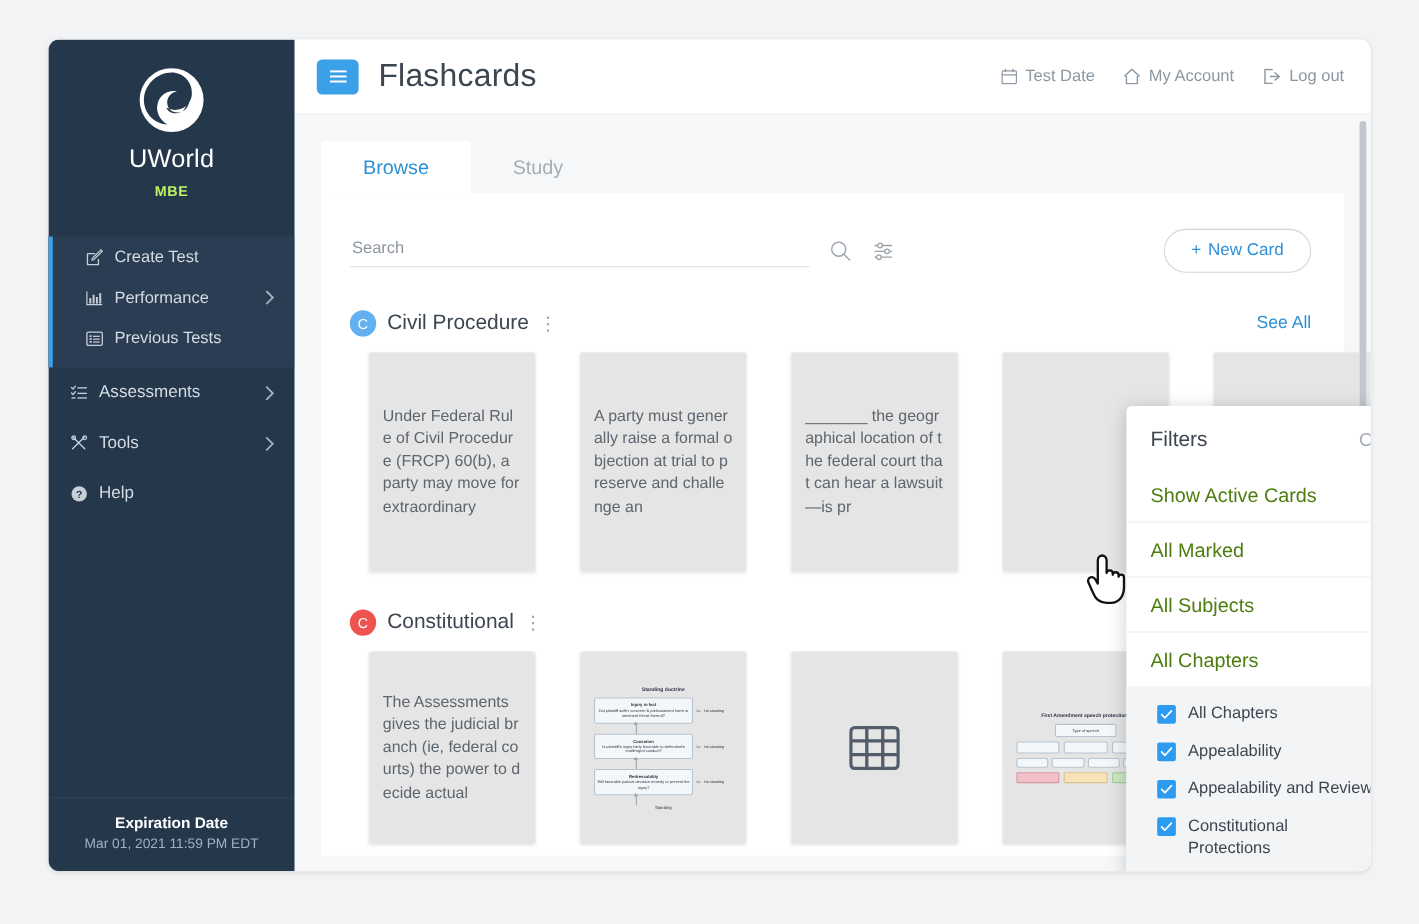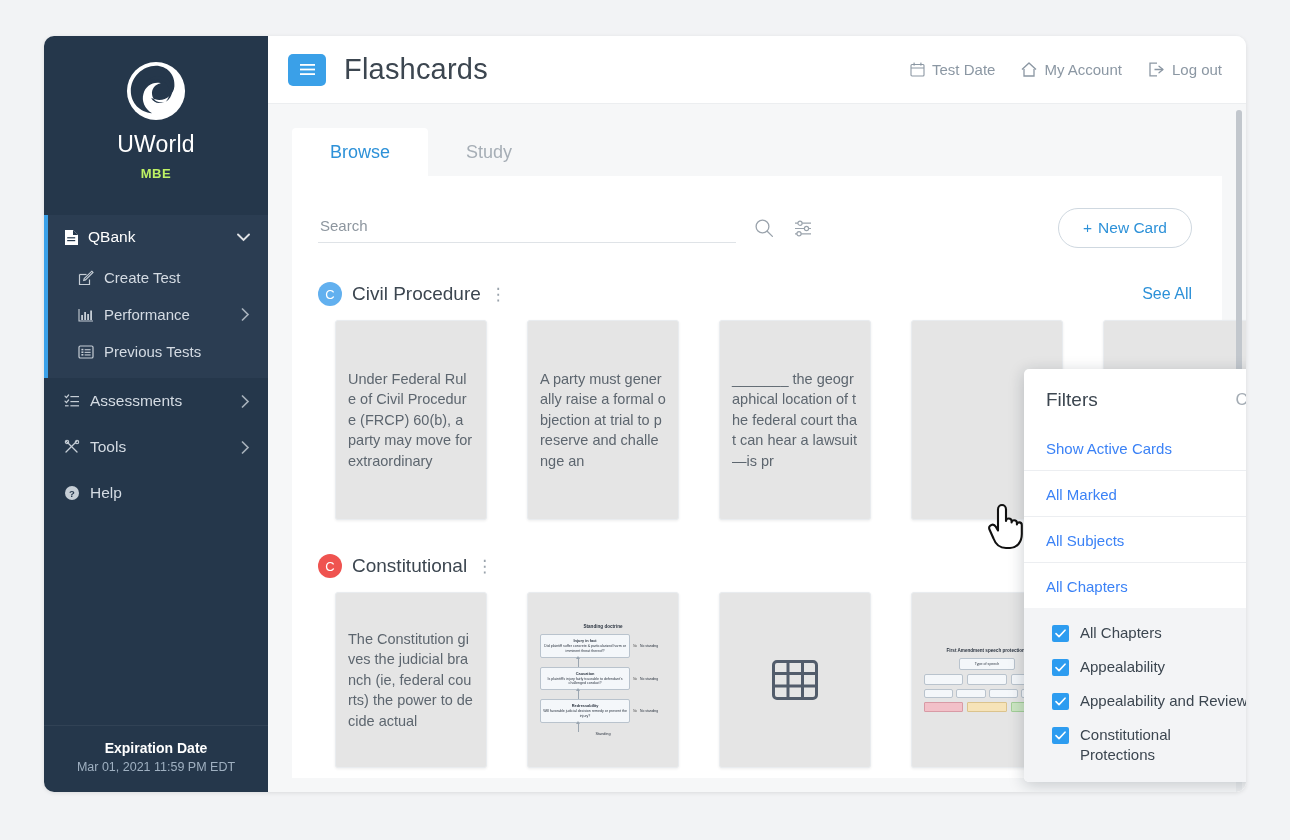--- a/index.html
+++ b/index.html
@@ -169,21 +169,21 @@
     box-shadow:0 3px 16px rgba(20,30,45,.22);
     z-index:40; overflow:hidden;
   }
   .f-head { display:flex; align-items:center; padding:20px 22px 14px; }
   .f-title { font-size:19px; color:#3c4650; }
   .f-clear { margin-left:auto; font-size:17px; color:#a4acb4; cursor:pointer; }
   .f-row {
     display:flex; align-items:center; padding:15px 22px 13px;
     border-bottom:1px solid #eceef1; cursor:pointer;
   }
-  .f-row span { font-size:15px; color:#3b82f6; }
+  .f-row span { font-size:18px; color:#4d7c0f; }
   .f-row.open { border-bottom:0; }
   .f-list { background:#f3f4f6; padding:8px 0 10px; }
   .f-opt { display:flex; align-items:flex-start; gap:11px; padding:7px 22px 7px 28px; cursor:pointer; }
   .cb {
     width:17px; height:17px; flex:0 0 17px; border-radius:2px; background:#2d9cf0;
     display:flex; align-items:center; justify-content:center; margin-top:2px;
   }
   .f-opt label { font-size:15px; color:#3c4650; line-height:1.33; cursor:pointer; }
 
   
@@ -209,32 +209,20 @@
         <path d="M32 6 C18 6 6 18 6 32 C6 44 15 54 28 55 C20 50 17 42 19 35 C21 27 29 22 37 24 C31 25 27 30 28 36 C29 42 35 45 41 43 C35 46 29 44 27 39 C38 45 50 38 51 27 C52 15 43 6 32 6 Z" fill="#25374b"></path>
         <path d="M44 20 C37 15 27 16 22 22 C29 18 38 19 43 25 C47 30 47 38 42 43 C50 39 51 27 44 20 Z" fill="#25374b"></path>
       </svg>
       <div class="brand-name">UWorld</div>
       <div class="brand-sub">MBE</div>
     </div>
 
     <nav class="nav">
 
       <div class="nav-group">
-        <div class="nav-head">
-          <svg class="ico" width="15" height="17" viewBox="0 0 15 17">
-            <path d="M1 1h8l5 5v10H1z" fill="#ffffff"></path>
-            <path d="M9 1v5h5" fill="#25374b"></path>
-            <rect x="3.2" y="8.2" width="8" height="1.2" fill="#25374b"></rect>
-            <rect x="3.2" y="11" width="8" height="1.2" fill="#25374b"></rect>
-          </svg>
-          <span>QBank</span>
-          <svg class="ico chev" width="13" height="9" viewBox="0 0 13 9">
-            <path d="M1 1.5 L6.5 7 L12 1.5" stroke="#ffffff" stroke-width="1.9" fill="none" stroke-linecap="round"></path>
-          </svg>
-        </div>
 
         <div class="nav-sub">
           <svg class="ico" width="16" height="16" viewBox="0 0 16 16">
             <path d="M1.5 4.5v10h10v-5" stroke="#c6ced6" stroke-width="1.2" fill="none"></path>
             <path d="M1.5 4.5h7" stroke="#c6ced6" stroke-width="1.2" fill="none"></path>
             <path d="M13.8 1.2 L15 2.4 L7.5 9.9 L5.7 10.4 L6.2 8.6 Z" stroke="#c6ced6" stroke-width="1.1" fill="none"></path>
           </svg>
           <span>Create Test</span>
         </div>
 
@@ -436,21 +424,21 @@
             <div class="badge" style="background:#ef5350">
               <span>C</span>
             </div>
             <div class="sec-title">Constitutional</div>
             <div class="kebab">⋮</div>
             <div class="see-all">See All</div>
           </div>
 
           <div class="cards">
             <div class="card tall">
-              <div class="card-text">The Constitution gives the judicial branch (ie, federal courts) the power to decide actual</div>
+              <div class="card-text">The Assessments gives the judicial branch (ie, federal courts) the power to decide actual</div>
             </div>
 
             <div class="card tall">
               <div class="card-mini">
                 <div class="diag">
                   <div class="diag-title">Standing doctrine</div>
                   <div style="display:flex;align-items:center;gap:3px">
                     <div class="dbox" style="flex:1">
                       <b>Injury in fact</b><br>
                       <span>Did plaintiff suffer concrete &amp; particularized harm or imminent threat thereof?</span>

